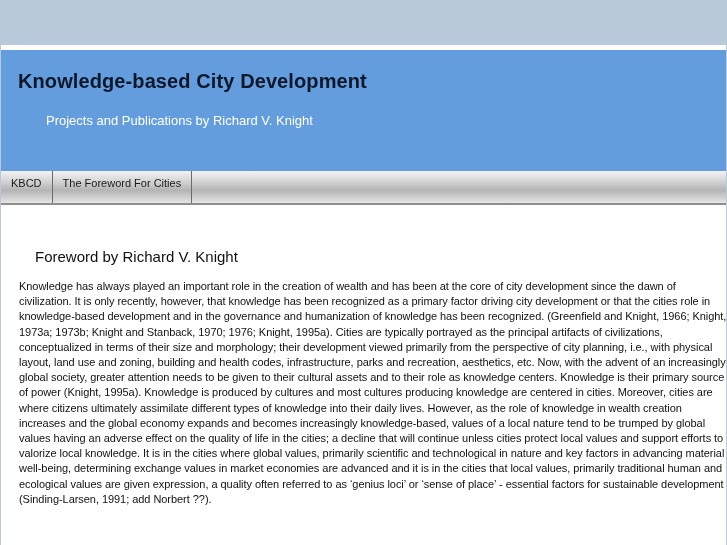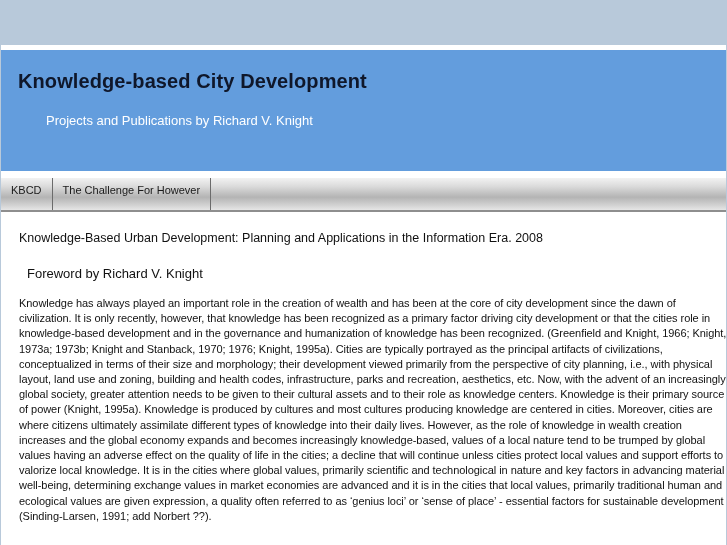--- a/index.html
+++ b/index.html
@@ -22,49 +22,47 @@
   }
   .site-subtitle {
     position: absolute; left: 45px; top: 63px; margin: 0;
     font-size: 13px; color: #ffffff;
   }
   .nav {
     position: absolute; left: 1px; top: 171px; width: 725px; height: 32px;
     background: linear-gradient(to bottom, #f2f2f2 0%, #dcdcdc 25%, #b4b4b4 60%, #d2d2d2 85%, #e6e6e6 100%);
     border-bottom: 2px solid #8e8e8e;
     display: flex;
-    margin-top: 7px;
   }
   .nav-item {
     height: 32px; line-height: 24px; padding: 0 10px;
     font-size: 11px; color: #1a1a1a; border-right: 1px solid #6b6b6b;
     cursor: pointer; box-sizing: border-box;
   }
   .content {
     position: absolute; left: 19px; top: 230px; width: 706px; color: #111;
   }
   .book-line { font-size: 12.5px; line-height: 17px; margin: 0; white-space: pre; }
-  .foreword { font-size: 13px; margin: 18px 0 0 8px; line-height: 17px; }
+  .foreword { font-size: 15px; margin: 18px 0 0 16px; line-height: 17px; }
   .body-text {
     font-size: 11px; line-height: 15.2px; margin: 14px 0 0 0;
     width: 708px; letter-spacing: -0.05px;
   }
 </style>
 </head>
 <body>
 
 <div class="page"></div>
 
 <div class="header">
   <h1 class="site-title">Knowledge-based City Development</h1>
   <p class="site-subtitle">Projects and Publications by Richard V. Knight</p>
 </div>
 
 <div class="nav">
   <div class="nav-item">KBCD</div>
-  <div class="nav-item">The Challenge For However</div>
+  <div class="nav-item">The Foreword For Cities</div>
 </div>
 
 <div class="content">
-  <p class="book-line">Knowledge-Based Urban Development: Planning and Applications in the Information Era. 2008</p>
   <p class="foreword">Foreword by Richard V. Knight</p>
   <p class="body-text">Knowledge has always played an important role in the creation of wealth and has been at the core of city development since the dawn of civilization. It is only recently, however, that knowledge has been recognized as a primary factor driving city development or that the cities role in knowledge-based development and in the governance and humanization of knowledge has been recognized. (Greenfield and Knight, 1966; Knight, 1973a; 1973b; Knight and Stanback, 1970; 1976; Knight, 1995a). Cities are typically portrayed as the principal artifacts of civilizations, conceptualized in terms of their size and morphology; their development viewed primarily from the perspective of city planning, i.e., with physical layout, land use and zoning, building and health codes, infrastructure, parks and recreation, aesthetics, etc. Now, with the advent of an increasingly global society, greater attention needs to be given to their cultural assets and to their role as knowledge centers. Knowledge is their primary source of power (Knight, 1995a). Knowledge is produced by cultures and most cultures producing knowledge are centered in cities. Moreover, cities are where citizens ultimately assimilate different types of knowledge into their daily lives. However, as the role of knowledge in wealth creation increases and the global economy expands and becomes increasingly knowledge-based, values of a local nature tend to be trumped by global values having an adverse effect on the quality of life in the cities; a decline that will continue unless cities protect local values and support efforts to valorize local knowledge. It is in the cities where global values, primarily scientific and technological in nature and key factors in advancing material well-being, determining exchange values in market economies are advanced and it is in the cities that local values, primarily traditional human and ecological values are given expression, a quality often referred to as ‘genius loci’ or ‘sense of place’ - essential factors for sustainable development (Sinding-Larsen, 1991; add Norbert ??).</p>
 </div>
 
 </body></html>

